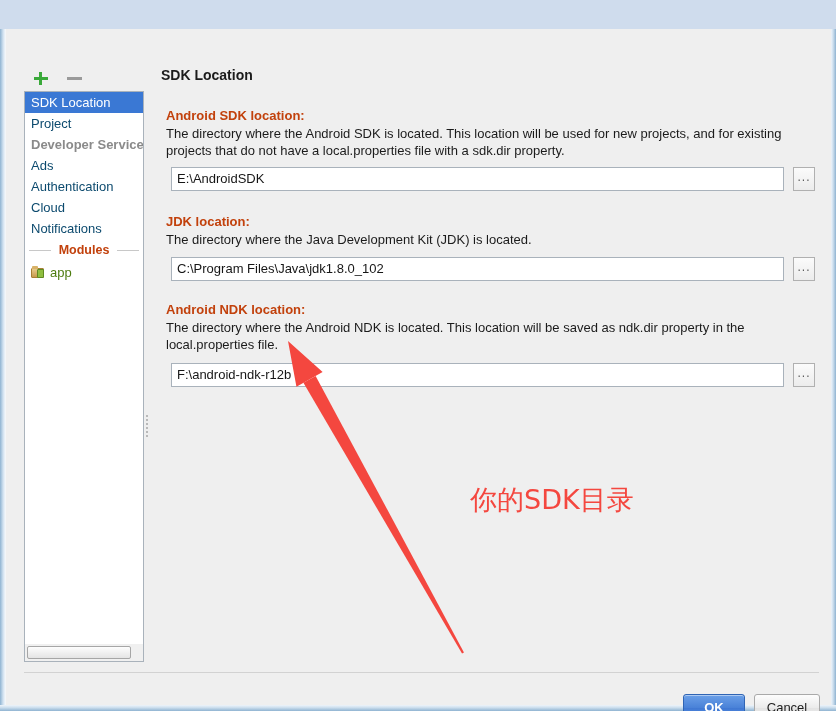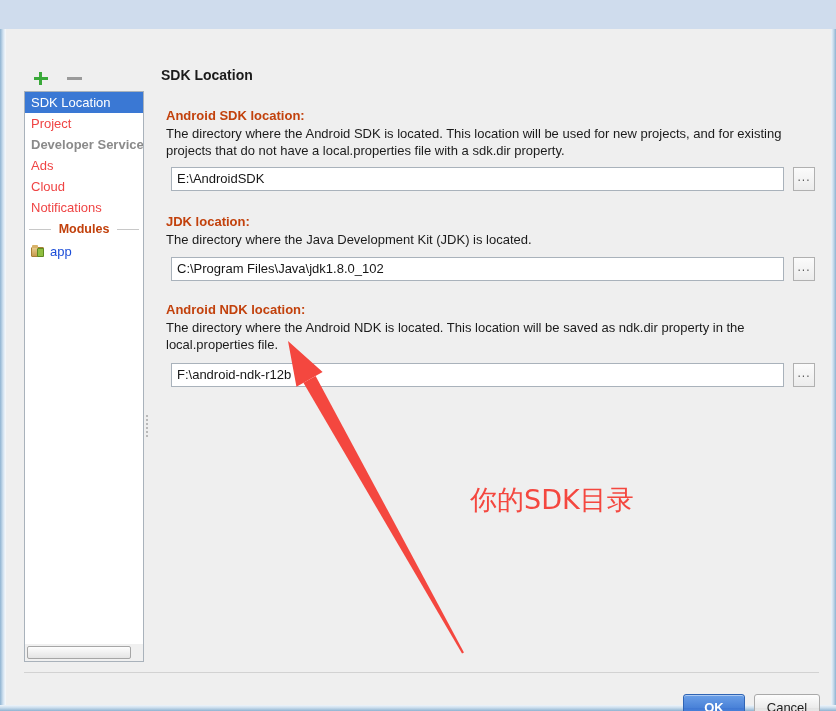--- a/index.html
+++ b/index.html
@@ -128,21 +128,21 @@
     background: #ffffff;
     border: 1px solid #a9b2bb;
     box-sizing: border-box;
     overflow: hidden;
   }
   .side-item {
     height: 21px;
     line-height: 21px;
     padding-left: 6px;
     font-size: 13px;
-    color: #ef4444;
+    color: #0c4a6e;
     white-space: nowrap;
     cursor: pointer;
   }
   .side-item.selected {
     background: #3a78d4;
     color: #ffffff;
   }
   .side-group {
     height: 23px;
     line-height: 23px;
@@ -154,21 +154,21 @@
     white-space: nowrap;
   }
   .side-group .ln {
     position: absolute; top: 11px; height: 1px; background:#c8c8c8;
   }
   .side-group .ln.l { left: 4px; width: 22px; }
   .side-group .ln.r { right: 4px; width: 22px; }
   .module-item {
     height: 22px; line-height: 22px;
     padding-left: 6px;
-    font-size: 13px; color:#1d4ed8;
+    font-size: 13px; color:#4d7c0f;
     white-space: nowrap; cursor: pointer;
   }
   .mod-icon {
     display:inline-block; position:relative;
     width:15px; height:13px; vertical-align:-2px;
     margin-right:4px;
   }
   .mod-icon .folder {
     position:absolute; left:0; top:2px; width:13px; height:10px;
     background: linear-gradient(to bottom,#e8c98a,#c79b4e);
@@ -312,20 +312,21 @@
     <div id="left-toolbar">
       <div class="tb-btn" id="btn-add"></div>
       <div class="tb-btn" id="btn-remove"></div>
     </div>
 
     <div id="sidebar">
       <div class="side-item selected">SDK Location</div>
       <div class="side-item">Project</div>
       <div class="side-item" style="font-weight:bold;color:#8a8a8a;">Developer Services</div>
       <div class="side-item">Ads</div>
+      <div class="side-item">Authentication</div>
       <div class="side-item">Cloud</div>
       <div class="side-item">Notifications</div>
 
       <div class="side-group">
         <span class="ln l"></span>
         <span>Modules</span>
         <span class="ln r"></span>
       </div>
 
       <div class="module-item">

